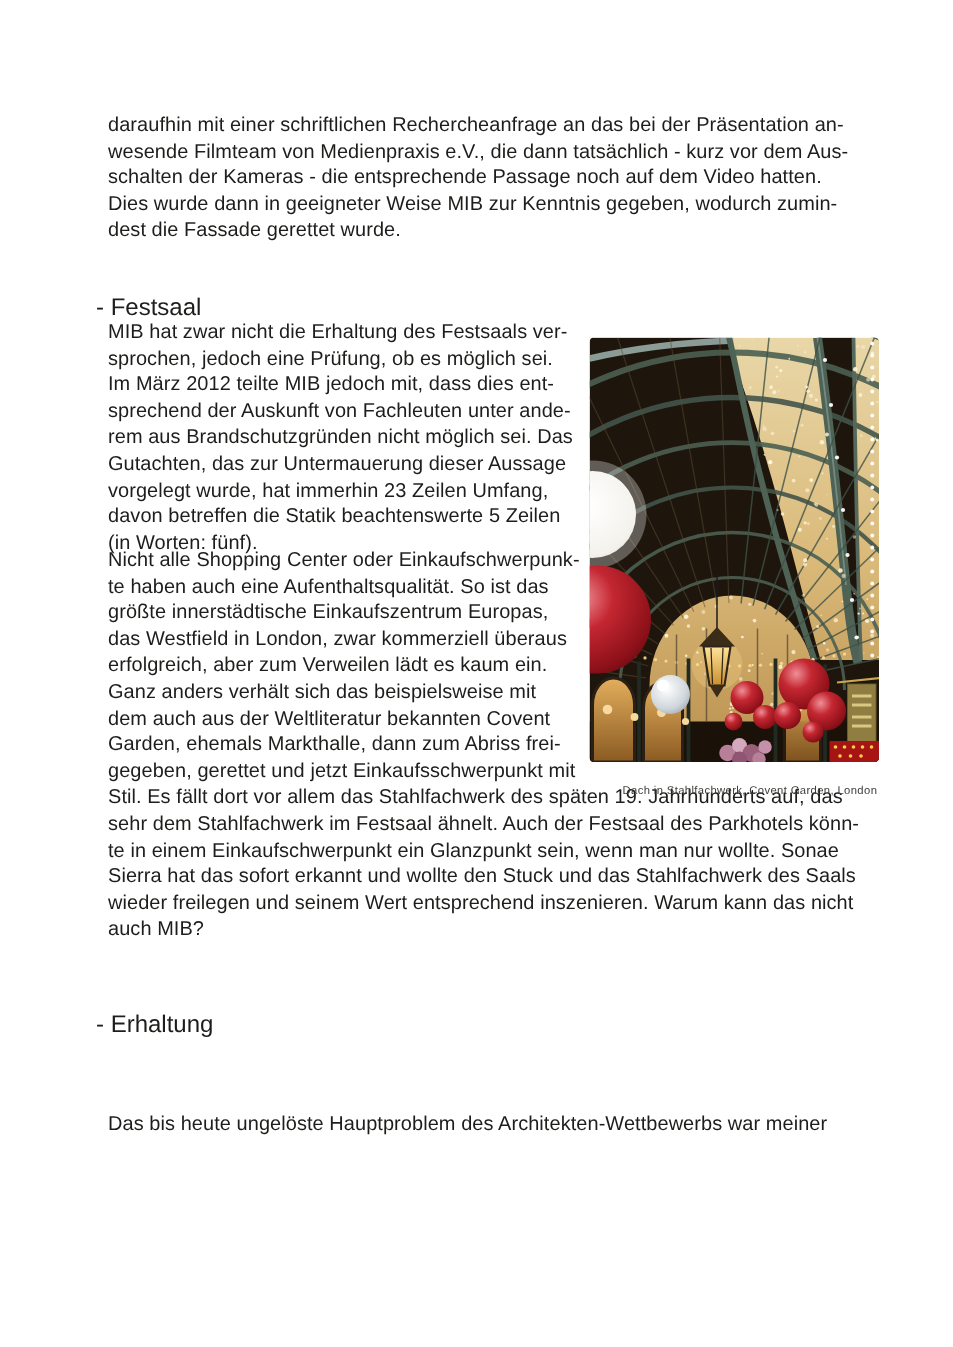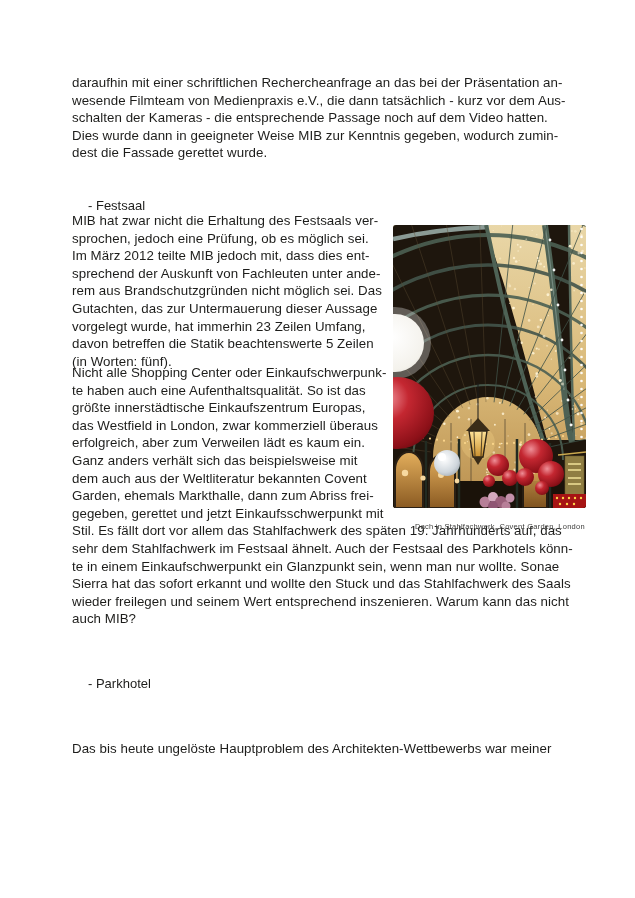--- a/index.html
+++ b/index.html
@@ -16,22 +16,22 @@
     color:var(--text);
     overflow:hidden;
   }
   .para{
     position:absolute;left:72px;width:506px;margin:0;
     font-size:13.3px;line-height:17.6px;
     white-space:pre-line;
     letter-spacing:0.05px;
   }
   .heading{
-    position:absolute;left:88px;margin:0;
-    font-size:13px;line-height:17.6px;
+    position:absolute;left:64px;margin:0;
+    font-size:16px;line-height:17.6px;
   }
   .figure{
     position:absolute;left:393px;top:225px;width:193px;height:283px;
     border-radius:3px;overflow:hidden;
   }
   .figure svg{display:block;}
   .caption{
     position:absolute;left:411px;top:518px;margin:4px;
     font-size:7.5px;letter-spacing:0.25px;color:var(--caption);
   }
@@ -455,21 +455,21 @@
         <circle cx="108" cy="277" r="6" fill="#9a5f7a"></circle>
         <circle cx="117" cy="273" r="4.5" fill="#c490aa"></circle>
         <circle cx="100" cy="281" r="5" fill="#8f5573"></circle>
         <circle cx="113" cy="281" r="4.5" fill="#b77f98"></circle>
       </g>
     </svg>
   </div>
 
   <p class="caption">Dach in Stahlfachwerk, Covent Garden, London</p>
 
-  <p class="heading" style="top:675px">- Parkhotel</p>
+  <p class="heading" style="top:675px">- Erhaltung</p>
 
   <p class="para" style="top:740px">Das bis heute ungelöste Hauptproblem des Architekten-Wettbewerbs war meiner
 Meinung, einen adäquaten Ersatzbau für das Parkhotel zu finden. Denn dieser muss
 sich einerseits in die Denkmalstadt Fürth einfügen, andererseits ist an dieser expo-
 nierten Stelle ein Gebäude mit unverwechselbarem Charakter, mit Wiedererken-
 nungswert zu fordern.</p>
 
 
 </div>
 

